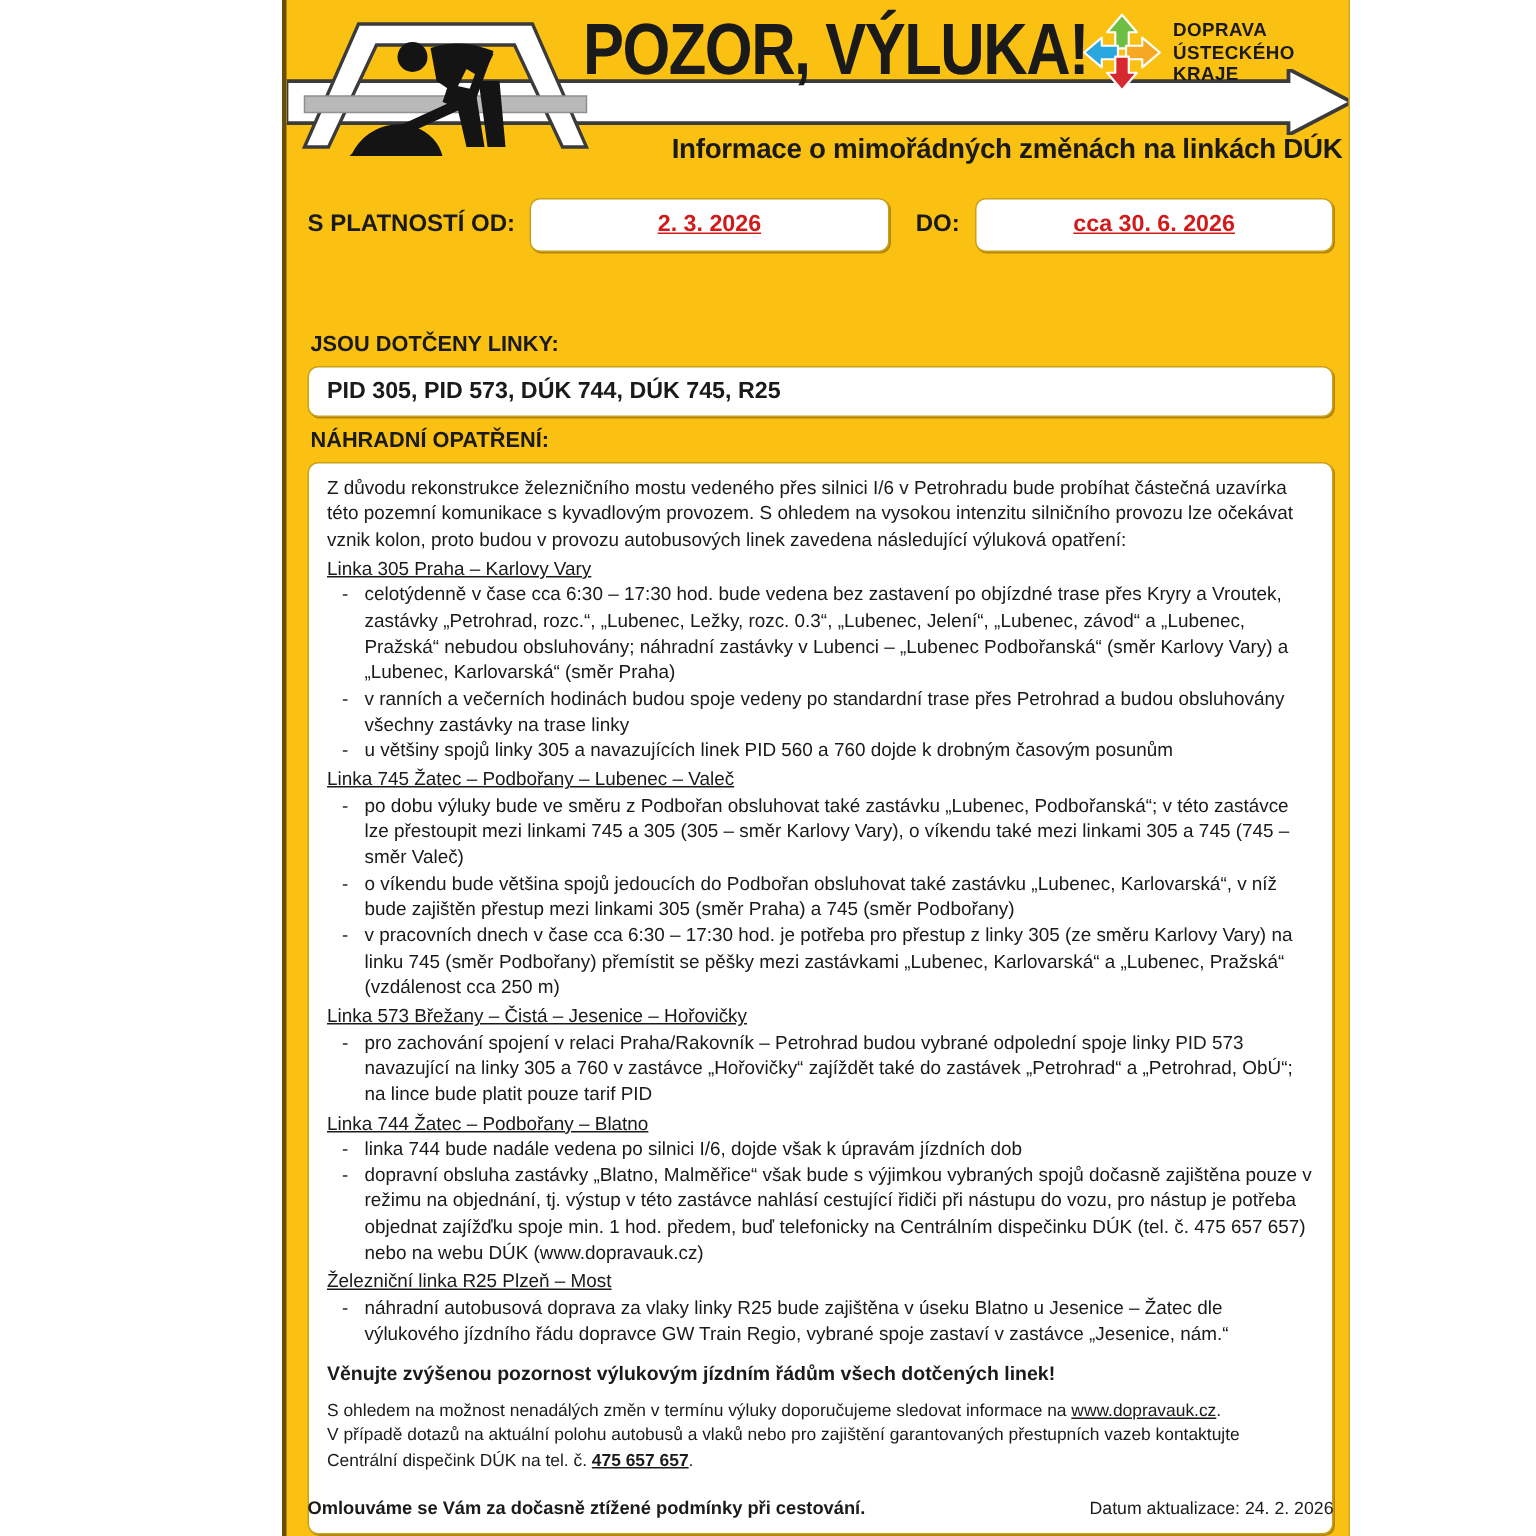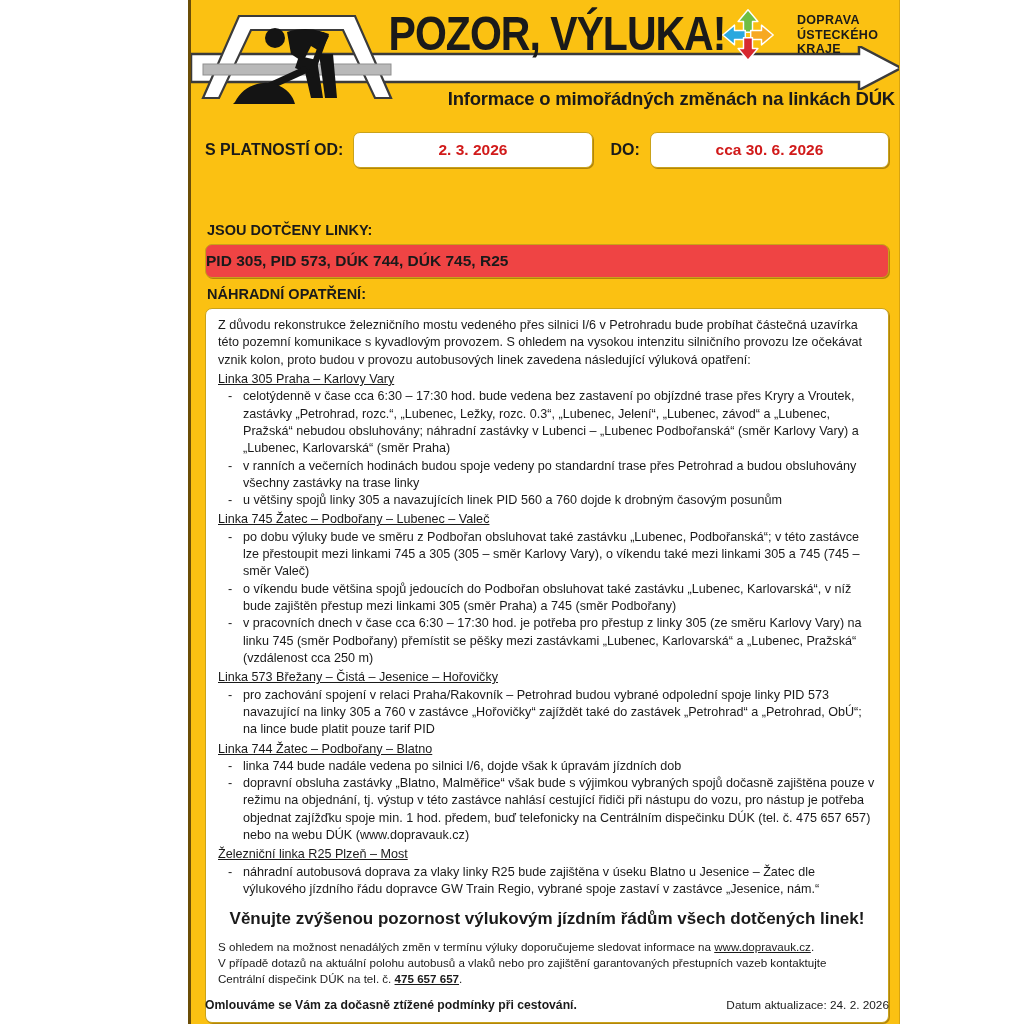--- a/index.html
+++ b/index.html
@@ -69,21 +69,21 @@
   }
 
   .logo-wrap {
     position: absolute;
     left: 530px;
     top: 6px;
     width: 180px;
     height: 58px;
     display: flex;
     align-items: center;
-    gap: 22px;
+    gap: 7px;
   }
   .logo-mark { width: 54px; height: 54px; flex: 0 0 auto; }
   .logo-text {
     font-weight: bold;
     font-size: 12.5px;
     line-height: 1.18;
     color: #1a1a1a;
     letter-spacing: 0.3px;
   }
 
@@ -109,20 +109,21 @@
     border: 1.5px solid #c9a21a;
     border-radius: 7px;
     box-shadow: 1px 1px 0 rgba(90,60,0,0.45);
     height: 34px;
     display: flex;
     align-items: center;
     justify-content: center;
     font-weight: bold;
     font-size: 15.5px;
     color: #d11a1a;
+    text-decoration: underline;
   }
   .valid-from-box { width: 244px; margin-left: 10px; }
   .valid-to-box   { width: 244px; margin-left: 10px; }
   .valid-to-label { margin-left: 18px; }
 
   
   .title-box {
     position: absolute;
     left: 14px; top: 180px;
     width: 684px; height: 36px;
@@ -141,25 +142,26 @@
     left: 16px;
     font-weight: bold;
     font-size: 14.5px;
     color: #1a1a1a;
   }
   .lines-label { top: 222px; }
   .lines-box {
     position: absolute;
     left: 14px; top: 244px;
     width: 684px; height: 34px;
-    background: #ef4444;
+    background: #ffffff;
     border: 1.5px solid #c9a21a;
     border-radius: 7px;
     box-shadow: 1px 1px 0 rgba(90,60,0,0.45);
     display: flex; align-items: center;
+    padding-left: 12px;
     font-weight: bold; font-size: 15.5px; color: #1a1a1a;
     box-sizing: border-box;
     text-align: right;
   }
   .measures-label { top: 286px; }
 
   
   .content-box {
     position: absolute;
     left: 14px; top: 308px;
@@ -195,24 +197,23 @@
     margin: 0 0 0 8px;
   }
   ul.bullets li::before {
     content: "-";
     position: absolute;
     left: 2px;
     top: 0;
   }
   .attention {
     font-weight: bold;
-    font-size: 17px;
+    font-size: 13px;
     margin-top: 9px;
     margin-bottom: 8px;
-    text-align: center;
   }
   .footnote { font-size: 11.6px; line-height: 1.4; }
   .u { text-decoration: underline; }
   .b-u { font-weight: bold; text-decoration: underline; }
 
   
   .bottom-bar {
     position: absolute;
     left: 0; top: 998px;
     width: 712px; height: 26px;

